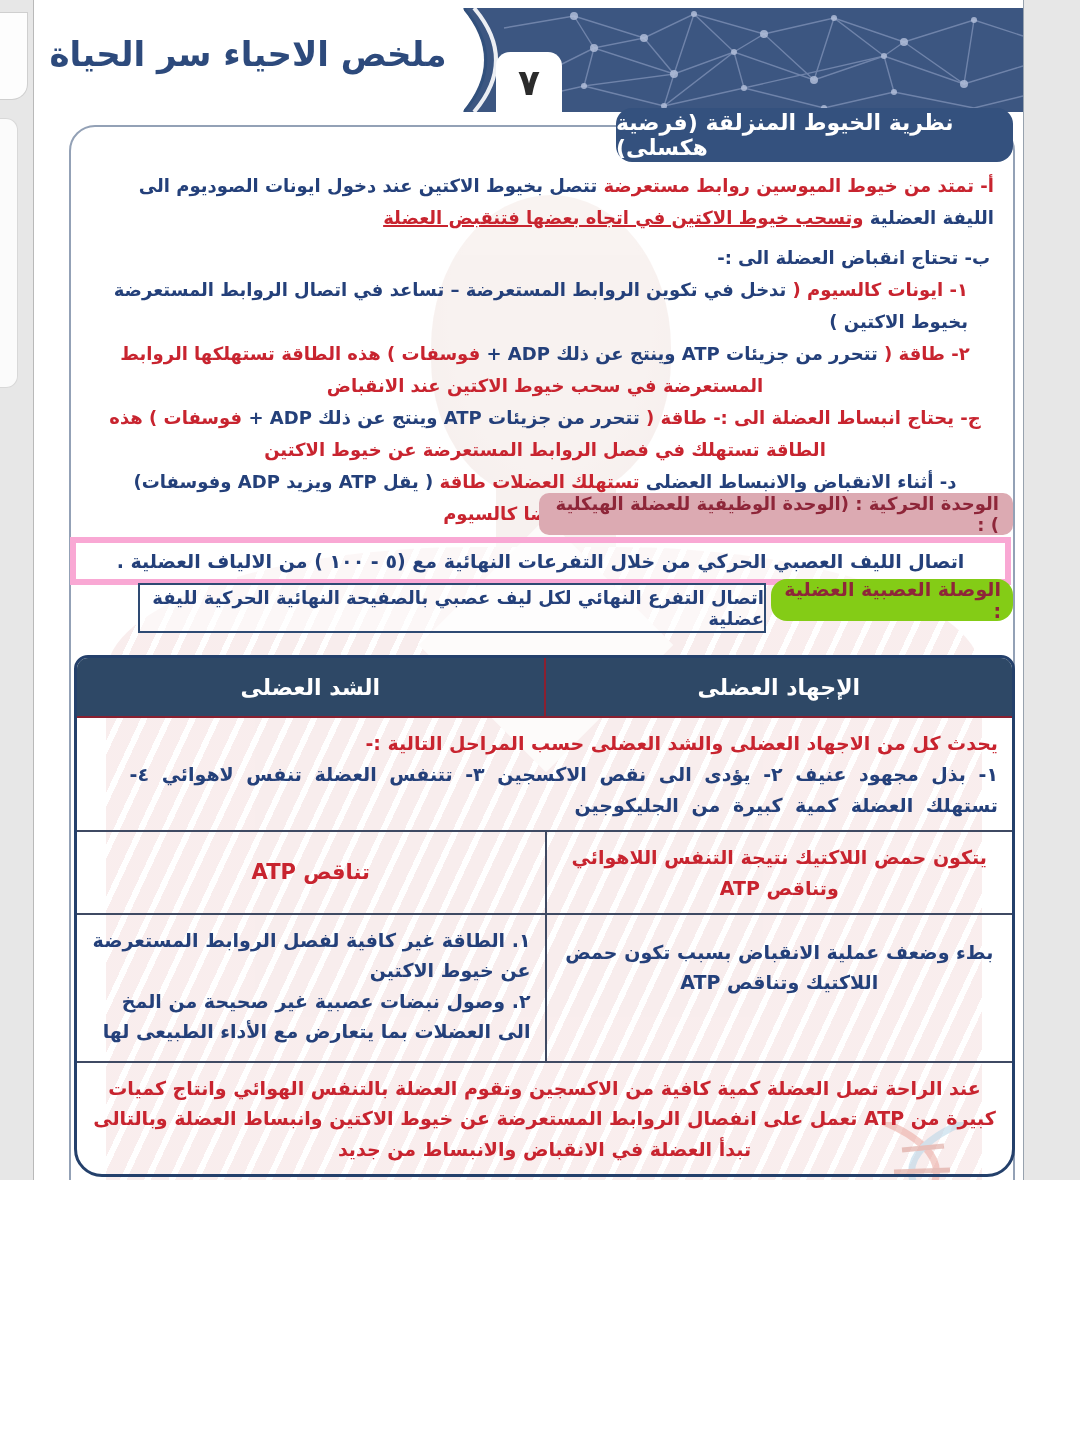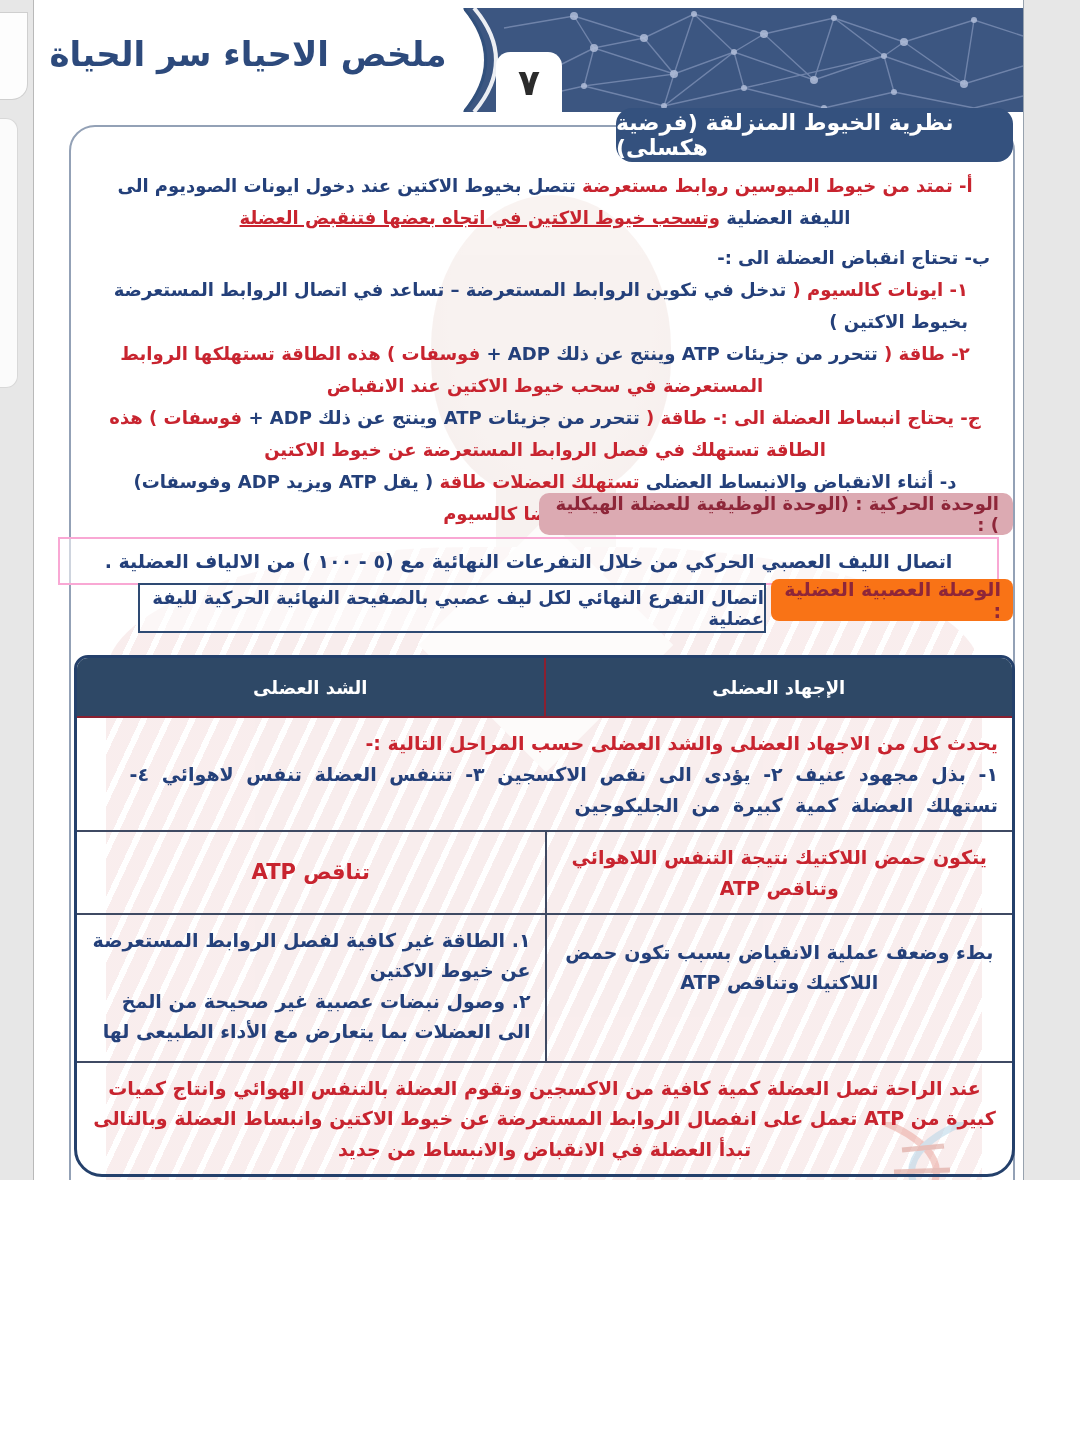--- a/index.html
+++ b/index.html
@@ -24,44 +24,44 @@
            font-size:36px;color:#2b2b2b;}
   
   .frame{position:absolute;left:35px;top:125px;width:942px;height:1288px;
          border:2px solid #93a1b6;border-radius:26px;}
   .theory-banner{position:absolute;left:582px;top:108px;width:397px;height:54px;background:#34517e;
                  border-radius:16px;color:#fff;display:flex;align-items:center;justify-content:center;
                  font-size:22px;}
   
   .theory-text{position:absolute;left:62px;top:170px;width:898px;direction:rtl;font-size:18px;line-height:1.78;}
   .p-abs{position:absolute;width:100%;}
-  .pA{top:0;text-align:center;}
+  .pA{top:0;text-align:right;}
   .pBhead{top:72px;text-align:right;padding-right:4px;}
   .pB1{top:104px;text-align:right;padding-right:26px;}
   .pB2{top:168px;text-align:center;}
   .pC{top:232px;text-align:center;}
   .pD{top:296px;text-align:center;}
   
   .motor-banner{position:absolute;left:505px;top:493px;width:474px;height:42px;background:#dcaab2;
                 border-radius:10px;color:#8e2639;display:flex;align-items:center;justify-content:flex-start;
                 direction:rtl;padding:0 14px;box-sizing:border-box;font-size:18px;}
-  .def1{position:absolute;left:24px;top:537px;width:941px;height:48px;border:2px solid #f9a8d4;
+  .def1{position:absolute;left:36px;top:537px;width:941px;height:48px;border:6px solid #f9a8d4;
         background:rgba(255,255,255,.55);display:flex;align-items:center;justify-content:center;
         direction:rtl;color:#24407a;font-size:19px;box-sizing:border-box;}
-  .junction-banner{position:absolute;left:737px;top:579px;width:242px;height:42px;background:#f97316;
-                   border-radius:8px;color:#8e2639;display:flex;align-items:center;direction:rtl;
+  .junction-banner{position:absolute;left:737px;top:579px;width:242px;height:42px;background:#84cc16;
+                   border-radius:16px;color:#8e2639;display:flex;align-items:center;direction:rtl;
                    padding:0 12px;box-sizing:border-box;font-size:19px;}
   .def2{position:absolute;left:104px;top:583px;width:628px;height:50px;border:2px solid #2e4a73;
         background:rgba(255,255,255,.55);display:flex;align-items:center;justify-content:center;
         direction:rtl;color:#24407a;font-size:18px;box-sizing:border-box;}
   
   .muscle-table{position:absolute;left:40px;top:655px;width:935px;border:3px solid #24406b;
                 border-radius:14px 14px 28px 28px;overflow:hidden;direction:rtl;background:rgba(255,255,255,.0);}
   .t-header{display:flex;background:#2e4866;color:#fff;height:58px;border-bottom:2px solid #8b2030;}
-  .t-header .th{flex:1;display:flex;align-items:center;justify-content:center;font-size:18px;}
+  .t-header .th{flex:1;display:flex;align-items:center;justify-content:center;font-size:22px;}
   .t-header .th:first-child{border-left:2px solid #8b2030;}
   .t-row{display:flex;border-bottom:2px solid #3f4a63;}
   .t-row:last-child{border-bottom:none;}
   .t-cell{box-sizing:border-box;padding:10px 14px;color:#24407a;font-size:19px;line-height:1.6;}
   .t-span{width:100%;}
   .t-half{width:50%;}
   .t-half:first-child{border-left:2px solid #3f4a63;}
   .r1{min-height:90px;}
   .r2{min-height:76px;}
   .r3{min-height:146px;}

